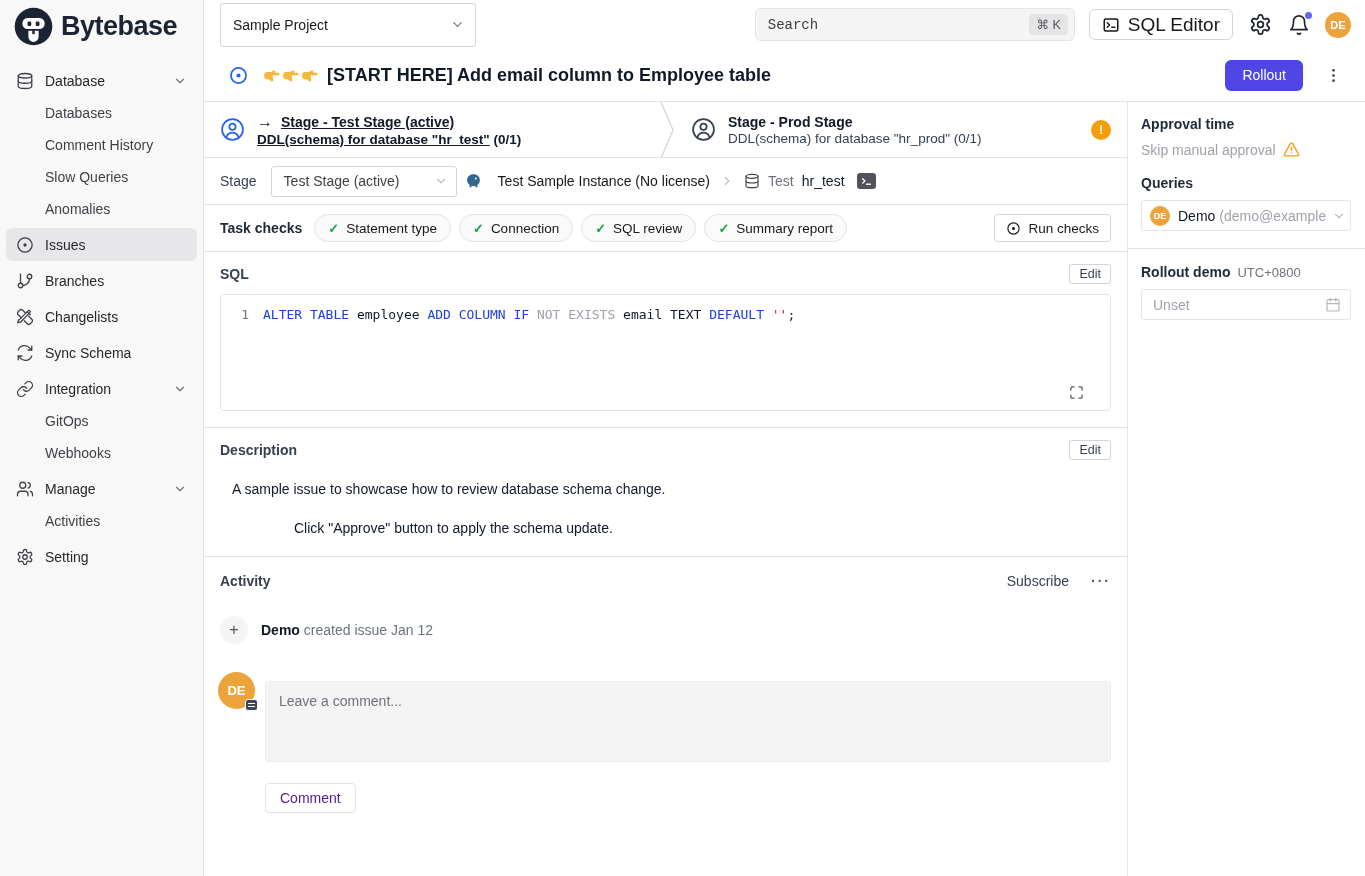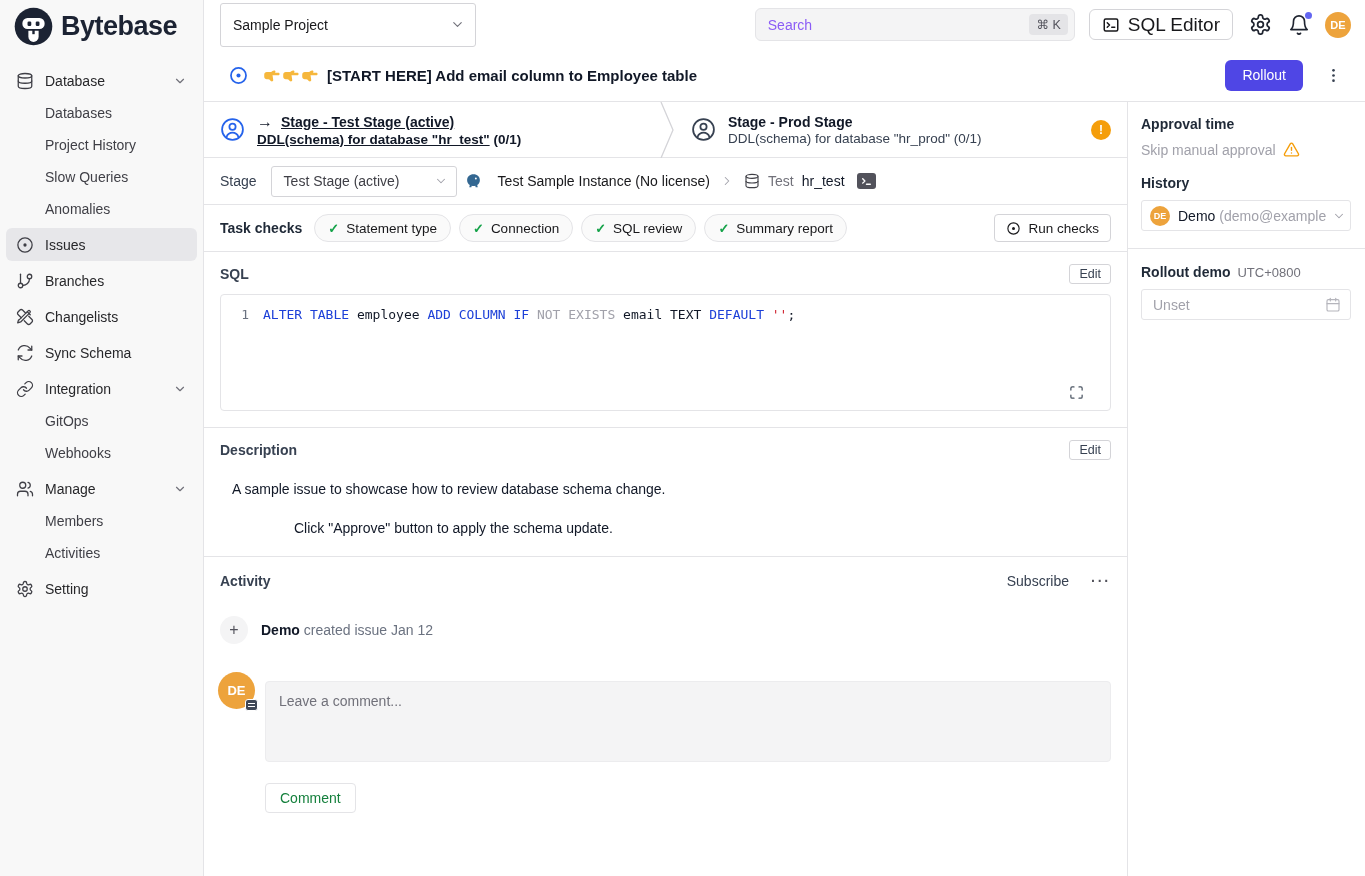--- a/index.html
+++ b/index.html
@@ -21,36 +21,36 @@
   .nav-gap { height:3px; }
 
   
   .rightside { flex:1; display:flex; flex-direction:column; height:100%; min-width:0; }
 
   
   .topbar { height:49px; display:flex; align-items:center; padding:0 14px 0 16px; background:#fff; }
   .proj-select { width:256px; height:44px; border:1px solid #d4d4d8; border-radius:3px; display:flex; align-items:center; padding:0 10px 0 12px; color:#18181b; background:#fff; cursor:pointer; }
   .proj-select .sel-chev { margin-left:auto; color:#71717a; }
   .search-box { margin-left:auto; width:320px; height:33px; background:#f4f4f5; border:1px solid #e4e4e7; border-radius:6px; display:flex; align-items:center; padding:0 6px 0 12px; }
-  .search-box .ph { color:#8b5cf6; }
+  .search-box .ph { color:#404040;font-family:Liberation Mono, monospace; }
   .kbd { margin-left:auto; background:#e4e4e7; border-radius:4px; padding:3px 7px; font-size:12.5px; color:#52525b; }
   .sqled-btn { margin-left:14px; height:31px; border:1px solid #d4d4d8; border-radius:6px; background:#fff; display:flex; align-items:center; gap:8px; padding:0 12px; cursor:pointer; font-size:19px; color:#18181b; }
   .icon-btn { margin-left:16px; color:#1f2430; cursor:pointer; position:relative; }
   .bell-dot { position:absolute; top:-2px; right:-2px; width:7px; height:7px; border-radius:50%; background:#6366f1; }
   .avatar { width:26px; height:26px; border-radius:50%; background:#eda33c; color:#fff; font-size:11px; font-weight:700; display:flex; align-items:center; justify-content:center; }
   .topbar .avatar { margin-left:15px; cursor:pointer; }
 
   
   .banner { height:28px; background:#4f46e5; color:#fff; font-weight:700; font-size:14px; display:flex; align-items:center; justify-content:center; }
 
   
   .issue-header { height:53px; display:flex; align-items:center; padding:0 22px 0 25px; border-bottom:1px solid #e4e4e7; }
   .issue-status { color:#2563eb; margin-right:14px; }
   .emoji-row { display:flex; margin-right:8px; }
-  .issue-title { font-size:15px; font-weight:700; color:#111827; white-space:nowrap; }
+  .issue-title { font-size:18px; font-weight:700; color:#111827; white-space:nowrap; }
   .rollout-btn { margin-left:auto; background:#4f46e5; color:#fff; border:none; border-radius:6px; height:31px; padding:0 17px; font-size:14px; font-weight:500; cursor:pointer; }
   .kebab { margin-left:21px; color:#374151; cursor:pointer; }
 
   
   .content { flex:1; display:flex; min-height:0; }
   .main { flex:1; min-width:0; border-right:1px solid #e4e4e7; overflow:hidden; }
   .rpanel { width:237px; min-width:237px; padding:14px 14px 0 13px; }
 
   
   .pipeline { display:flex; height:56px; border-bottom:1px solid #e4e4e7; align-items:stretch; }
@@ -124,21 +124,21 @@
   .cmt-body { flex:1; margin-left:10px; }
   .cmt-tabs { display:flex; align-items:center; }
   .tab { padding:7px 13px; border-radius:6px; color:#374151; cursor:pointer; }
   .tab.sel { background:#f4f4f5; color:#18181b; }
   .tab + .tab { margin-left:8px; }
   .fmt-icons { margin-left:auto; display:flex; align-items:center; gap:24px; color:#1f2937; font-weight:700; padding-right:6px; }
   .fmt-icons .mono { font-family:"DejaVu Sans Mono", monospace; font-weight:700; font-size:12.5px; }
   .fmt-icons span, .fmt-icons .lnk { cursor:pointer; }
   .cmt-textarea { margin-top:9px; height:81px; background:#f4f4f5; border:1px solid #ececee; border-radius:4px; width:100%; padding:11px 13px; font-family:"Liberation Sans", sans-serif; font-size:14px; color:#18181b; resize:none; }
   .cmt-textarea::placeholder { color:#71717a; }
-  .comment-btn { margin:18px 0 0 0; height:30px; padding:0 14px; background:#fff; border:1px solid #e4e4e7; border-radius:4px; color:#15803d; font-size:14px; cursor:pointer; }
+  .comment-btn { margin:18px 0 0 0; height:30px; padding:0 14px; background:#fff; border:1px solid #e4e4e7; border-radius:4px; color:#4c1d95; font-size:14px; cursor:pointer; }
   .cmt-footer { margin:0 16px 0 61px; }
 
   
   .rp-label { font-weight:600; color:#1f2937; }
   .rp-skip { margin-top:9px; display:flex; align-items:center; gap:7px; color:#a1a1aa; }
   .rp-skip .tri { color:#f59e0b; }
   .rp-assignee-label { margin-top:17px; }
   .assignee-select { margin-top:9px; height:31px; border:1px solid #e4e4e7; border-radius:3px; display:flex; align-items:center; padding:0 4px 0 8px; cursor:pointer; overflow:hidden; }
   .assignee-select .avatar { width:20px; height:20px; font-size:9px; margin-right:8px; flex:none; }
   .as-name { color:#111827; font-weight:500; white-space:nowrap; }
@@ -180,21 +180,21 @@
       <span class="nav-chevron">
           <svg viewBox="0 0 24 24" width="14" height="14" fill="none" stroke="currentColor" stroke-width="2" stroke-linecap="round" stroke-linejoin="round">
             <path d="m6 9 6 6 6-6"></path>
           </svg>
         </span>
     </div>
     <div class="nav-sub">
         <span>Databases</span>
       </div>
     <div class="nav-sub">
-        <span>Project History</span>
+        <span>Comment History</span>
       </div>
     <div class="nav-sub">
         <span>Slow Queries</span>
       </div>
     <div class="nav-sub">
         <span>Anomalies</span>
       </div>
     <div class="nav-gap"></div>
     <div class="nav-item active">
       <span class="nav-icon">
@@ -272,23 +272,20 @@
             <path d="M16 3.13a4 4 0 0 1 0 7.75"></path>
           </svg>
         </span>
       <span class="nav-label">Manage</span>
       <span class="nav-chevron">
           <svg viewBox="0 0 24 24" width="14" height="14" fill="none" stroke="currentColor" stroke-width="2" stroke-linecap="round" stroke-linejoin="round">
             <path d="m6 9 6 6 6-6"></path>
           </svg>
         </span>
     </div>
-    <div class="nav-sub">
-        <span>Members</span>
-      </div>
     <div class="nav-sub">
         <span>Activities</span>
       </div>
     <div class="nav-gap"></div>
     <div class="nav-item">
       <span class="nav-icon">
           <svg viewBox="0 0 24 24" width="18" height="18" fill="none" stroke="currentColor" stroke-width="1.7" stroke-linecap="round" stroke-linejoin="round">
             <path d="M12.22 2h-.44a2 2 0 0 0-2 2v.18a2 2 0 0 1-1 1.73l-.43.25a2 2 0 0 1-2 0l-.15-.08a2 2 0 0 0-2.73.73l-.22.38a2 2 0 0 0 .73 2.73l.15.1a2 2 0 0 1 1 1.72v.51a2 2 0 0 1-1 1.74l-.15.09a2 2 0 0 0-.73 2.73l.22.38a2 2 0 0 0 2.73.73l.15-.08a2 2 0 0 1 2 0l.43.25a2 2 0 0 1 1 1.73V20a2 2 0 0 0 2 2h.44a2 2 0 0 0 2-2v-.18a2 2 0 0 1 1-1.73l.43-.25a2 2 0 0 1 2 0l.15.08a2 2 0 0 0 2.73-.73l.22-.39a2 2 0 0 0-.73-2.73l-.15-.08a2 2 0 0 1-1-1.74v-.5a2 2 0 0 1 1-1.74l.15-.09a2 2 0 0 0 .73-2.73l-.22-.38a2 2 0 0 0-2.73-.73l-.15.08a2 2 0 0 1-2 0l-.43-.25a2 2 0 0 1-1-1.73V4a2 2 0 0 0-2-2z"></path>
             <circle cx="12" cy="12" r="3"></circle>
           </svg>
@@ -541,21 +538,21 @@
       <div class="rp-skip">
         <span>Skip manual approval</span>
         <span class="tri">
             <svg viewBox="0 0 24 24" width="17" height="17" fill="none" stroke="currentColor" stroke-width="2" stroke-linecap="round" stroke-linejoin="round">
               <path d="m21.73 18-8-14a2 2 0 0 0-3.48 0l-8 14A2 2 0 0 0 4 21h16a2 2 0 0 0 1.73-3"></path>
               <path d="M12 9v4"></path>
               <path d="M12 17h.01"></path>
             </svg>
           </span>
       </div>
-      <div class="rp-label rp-assignee-label">History</div>
+      <div class="rp-label rp-assignee-label">Queries</div>
       <div class="assignee-select">
         <span class="avatar">DE</span>
         <span class="as-name">Demo</span>
         <span class="as-email">(demo@example</span>
         <span class="as-chev">
             <svg viewBox="0 0 24 24" width="14" height="14" fill="none" stroke="currentColor" stroke-width="1.8" stroke-linecap="round" stroke-linejoin="round">
               <path d="m6 9 6 6 6-6"></path>
             </svg>
           </span>
       </div>

